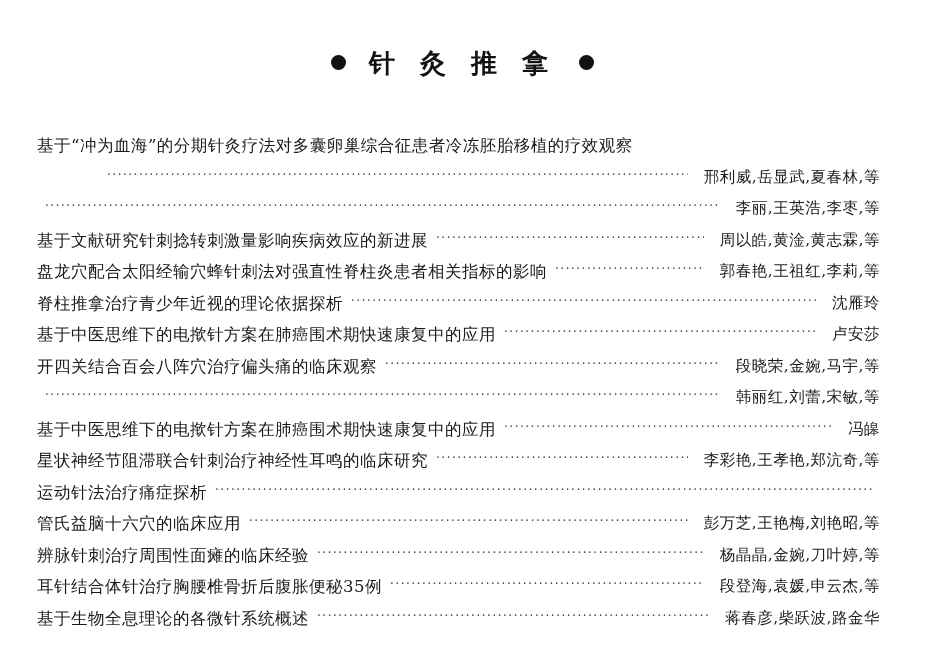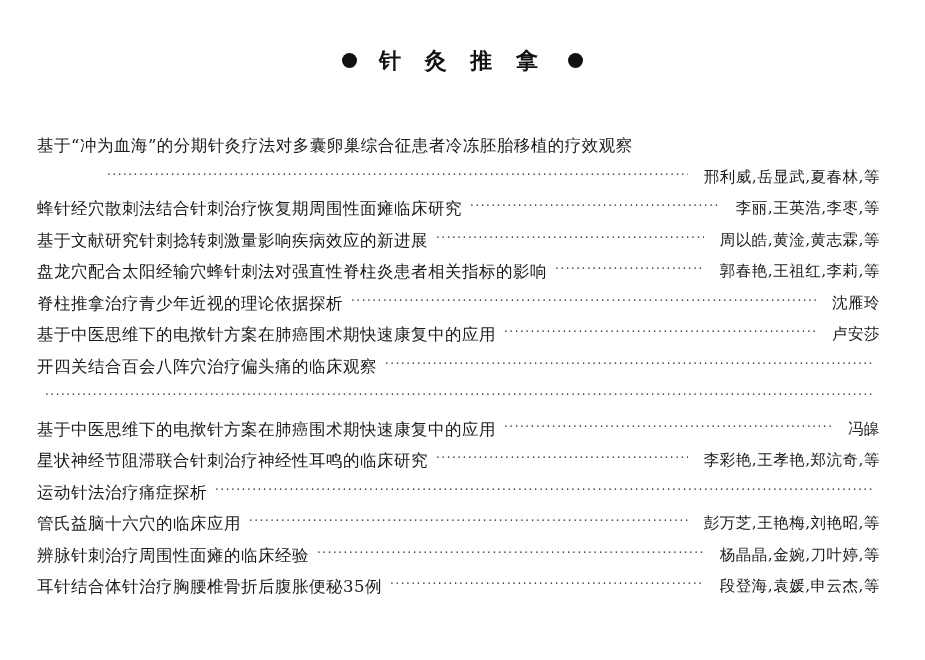--- a/index.html
+++ b/index.html
@@ -15,21 +15,21 @@
       font-family: "DejaVu Serif", "Liberation Serif", serif;
       color: #1a1a1a;
     }
     .section-header {
       position: absolute;
       top: 46px;
       left: 0;
       width: 925px;
       text-align: center;
       font-family: "DejaVu Sans", "Liberation Sans", sans-serif;
-      font-size: 22px;
+      font-size: 26px;
       font-weight: bold;
       letter-spacing: 8px;
       color: #111;
     }
     .section-header .bullet {
       display: inline-block;
       width: 15px;
       height: 15px;
       border-radius: 50%;
       background: #111;
@@ -99,21 +99,20 @@
       <span class="title">基于“冲为血海”的分期针灸疗法对多囊卵巢综合征患者冷冻胚胎移植的疗效观察</span>
     </div>
     <div class="line indent">
       <span class="leader" style="margin-left:0"></span>
       <span class="authors">邢利威,岳显武,夏春林,等</span>
     </div>
   </div>
 
   <div class="entry">
     <div class="line">
-      <span class="title">蜂针经穴散刺法结合针刺治疗恢复期周围性面瘫临床研究</span>
       <span class="leader"></span>
       <span class="authors">李丽,王英浩,李枣,等</span>
     </div>
   </div>
 
   <div class="entry">
     <div class="line">
       <span class="title">基于文献研究针刺捻转刺激量影响疾病效应的新进展</span>
       <span class="leader"></span>
       <span class="authors">周以皓,黄淦,黄志霖,等</span>
@@ -141,26 +140,28 @@
       <span class="title">基于中医思维下的电揿针方案在肺癌围术期快速康复中的应用</span>
       <span class="leader"></span>
       <span class="authors">卢安莎</span>
     </div>
   </div>
 
   <div class="entry">
     <div class="line">
       <span class="title">开四关结合百会八阵穴治疗偏头痛的临床观察</span>
       <span class="leader"></span>
-    </div>
-  </div>
-
-  <div class="entry">
-    <div class="line">
-      <span class="leader"></span>
+      <span class="authors">段晓荣,金婉,马宇,等</span>
+    </div>
+  </div>
+
+  <div class="entry">
+    <div class="line">
+      <span class="leader"></span>
+      <span class="authors">韩丽红,刘蕾,宋敏,等</span>
     </div>
   </div>
 
   <div class="entry">
     <div class="line">
       <span class="title">基于中医思维下的电揿针方案在肺癌围术期快速康复中的应用</span>
       <span class="leader"></span>
       <span class="authors">冯皞</span>
     </div>
   </div>
@@ -197,14 +198,21 @@
   </div>
 
   <div class="entry">
     <div class="line">
       <span class="title">耳针结合体针治疗胸腰椎骨折后腹胀便秘35例</span>
       <span class="leader"></span>
       <span class="authors">段登海,袁媛,申云杰,等</span>
     </div>
   </div>
 
+  <div class="entry">
+    <div class="line">
+      <span class="title">基于生物全息理论的各微针系统概述</span>
+      <span class="leader"></span>
+      <span class="authors">蒋春彦,柴跃波,路金华</span>
+    </div>
+  </div>
 
 </div>
 
 </body></html>

